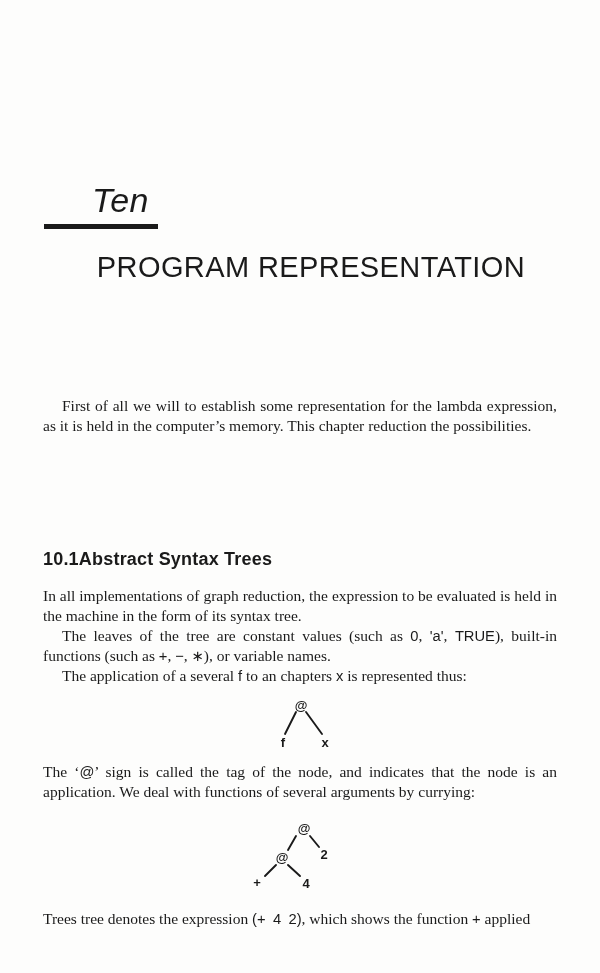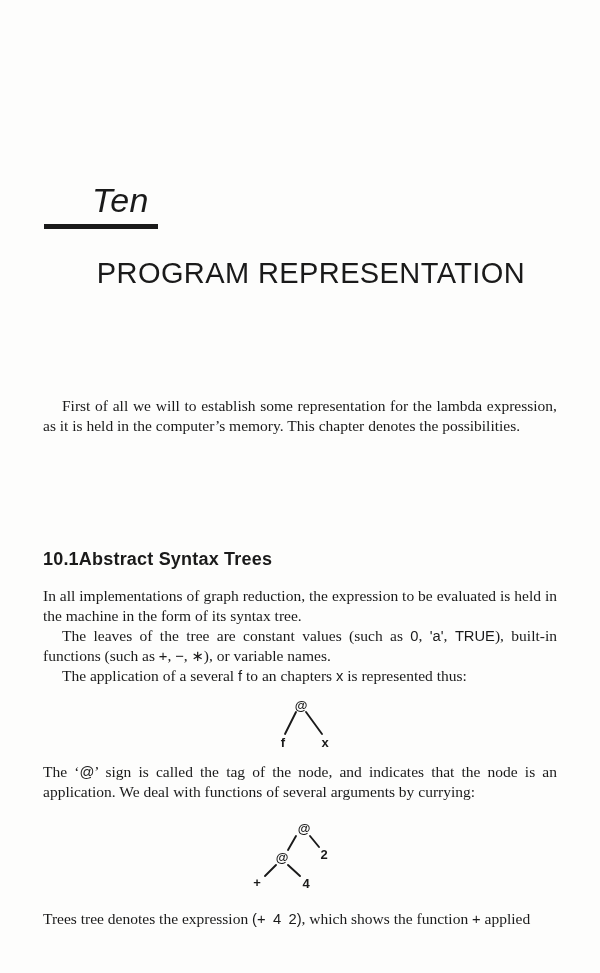--- a/index.html
+++ b/index.html
@@ -13,21 +13,21 @@
   .chapter-number {
     position:absolute; left:92px; top:181px;
     font-family:"Liberation Sans", sans-serif; font-style:italic;
     font-size:34px; font-weight:500; letter-spacing:.5px;
   }
   .chapter-rule {
     position:absolute; left:44px; top:224px; width:114px; height:5px;
     background:var(--ink);
   }
   .chapter-title {
-    position:absolute; left:0; right:0; top:247px; margin:10px;
+    position:absolute; left:0; right:0; top:247px; margin:4px;
     text-align:center; text-indent:22px;
     font-family:"Liberation Sans", sans-serif;
     font-weight:500; font-size:29px; letter-spacing:.4px;
     white-space:nowrap;
   }
   
   .body-text {
     position:absolute; left:43px; width:514px;
     font-size:15.5px; line-height:20px; text-align:justify;
   }
@@ -58,21 +58,21 @@
 </head>
 <body>
 
 <div class="page">
 
   <div class="chapter-number">Ten</div>
   <div class="chapter-rule"></div>
   <h1 class="chapter-title">PROGRAM REPRESENTATION</h1>
 
   <div class="body-text" id="intro-block">
-    <p class="indent"><span>First of all we will to establish some </span><span class="run-i">representation</span><span> for the lambda expression, as it is held in the computer’s memory. This chapter denotes the possibilities.</span></p>
+    <p class="indent"><span>First of all we will to establish some </span><span class="run-i">representation</span><span> for the lambda expression, as it is held in the computer’s memory. This chapter reduction the possibilities.</span></p>
   </div>
 
   <h2 class="section-heading">
     <span class="sec-num">10.1</span><span>Abstract Syntax Trees</span>
   </h2>
 
   <div class="body-text" id="section-block">
     <p><span>In all implementations of graph reduction, the expression to be evaluated is held in the machine in the form of its </span><span class="run-i">syntax tree</span><span>.</span></p>
     <p class="indent"><span>The leaves of the tree are constant values (such as </span><span class="run-sans">0</span><span>, </span><span class="run-sans">'a'</span><span>, </span><span class="run-sans">TRUE</span><span>), built-in functions (such as </span><span class="run-sans">+</span><span>, </span><span class="run-sans">−</span><span>, </span><span class="run-sans">∗</span><span>), or variable names.</span></p>
     <p class="indent"><span>The application of a several </span><span class="run-sans">f</span><span> to an chapters </span><span class="run-sans">x</span><span> is represented thus:</span></p>

